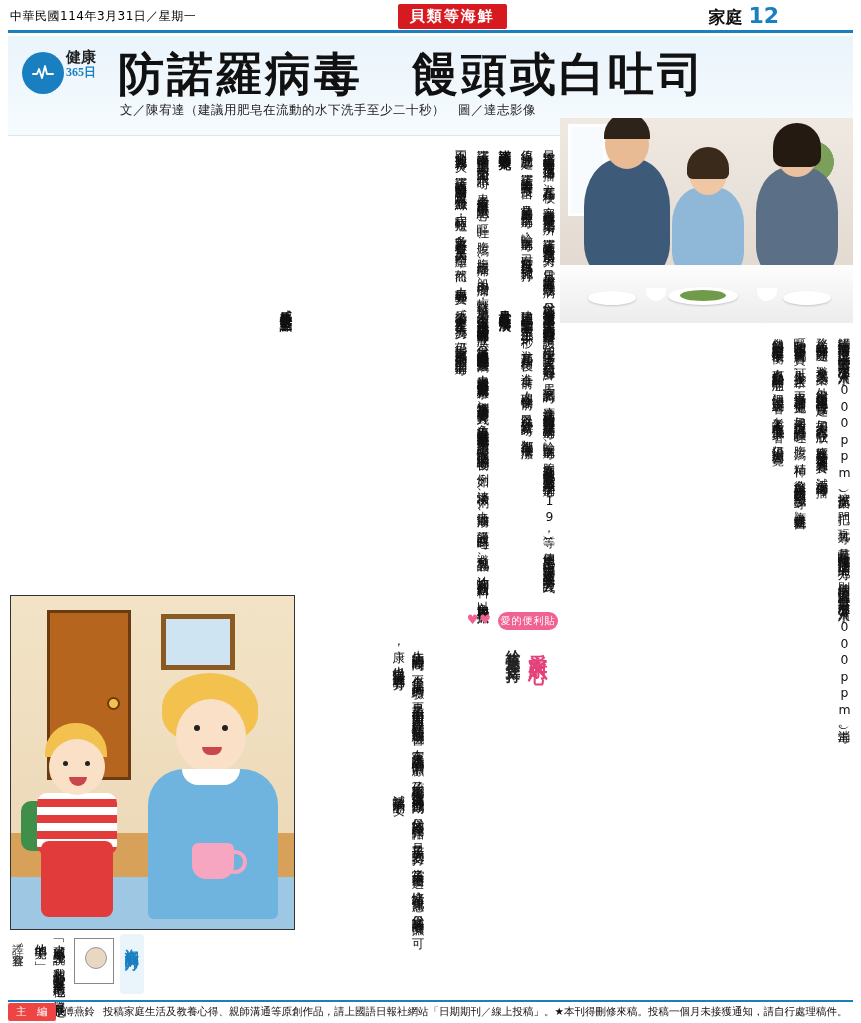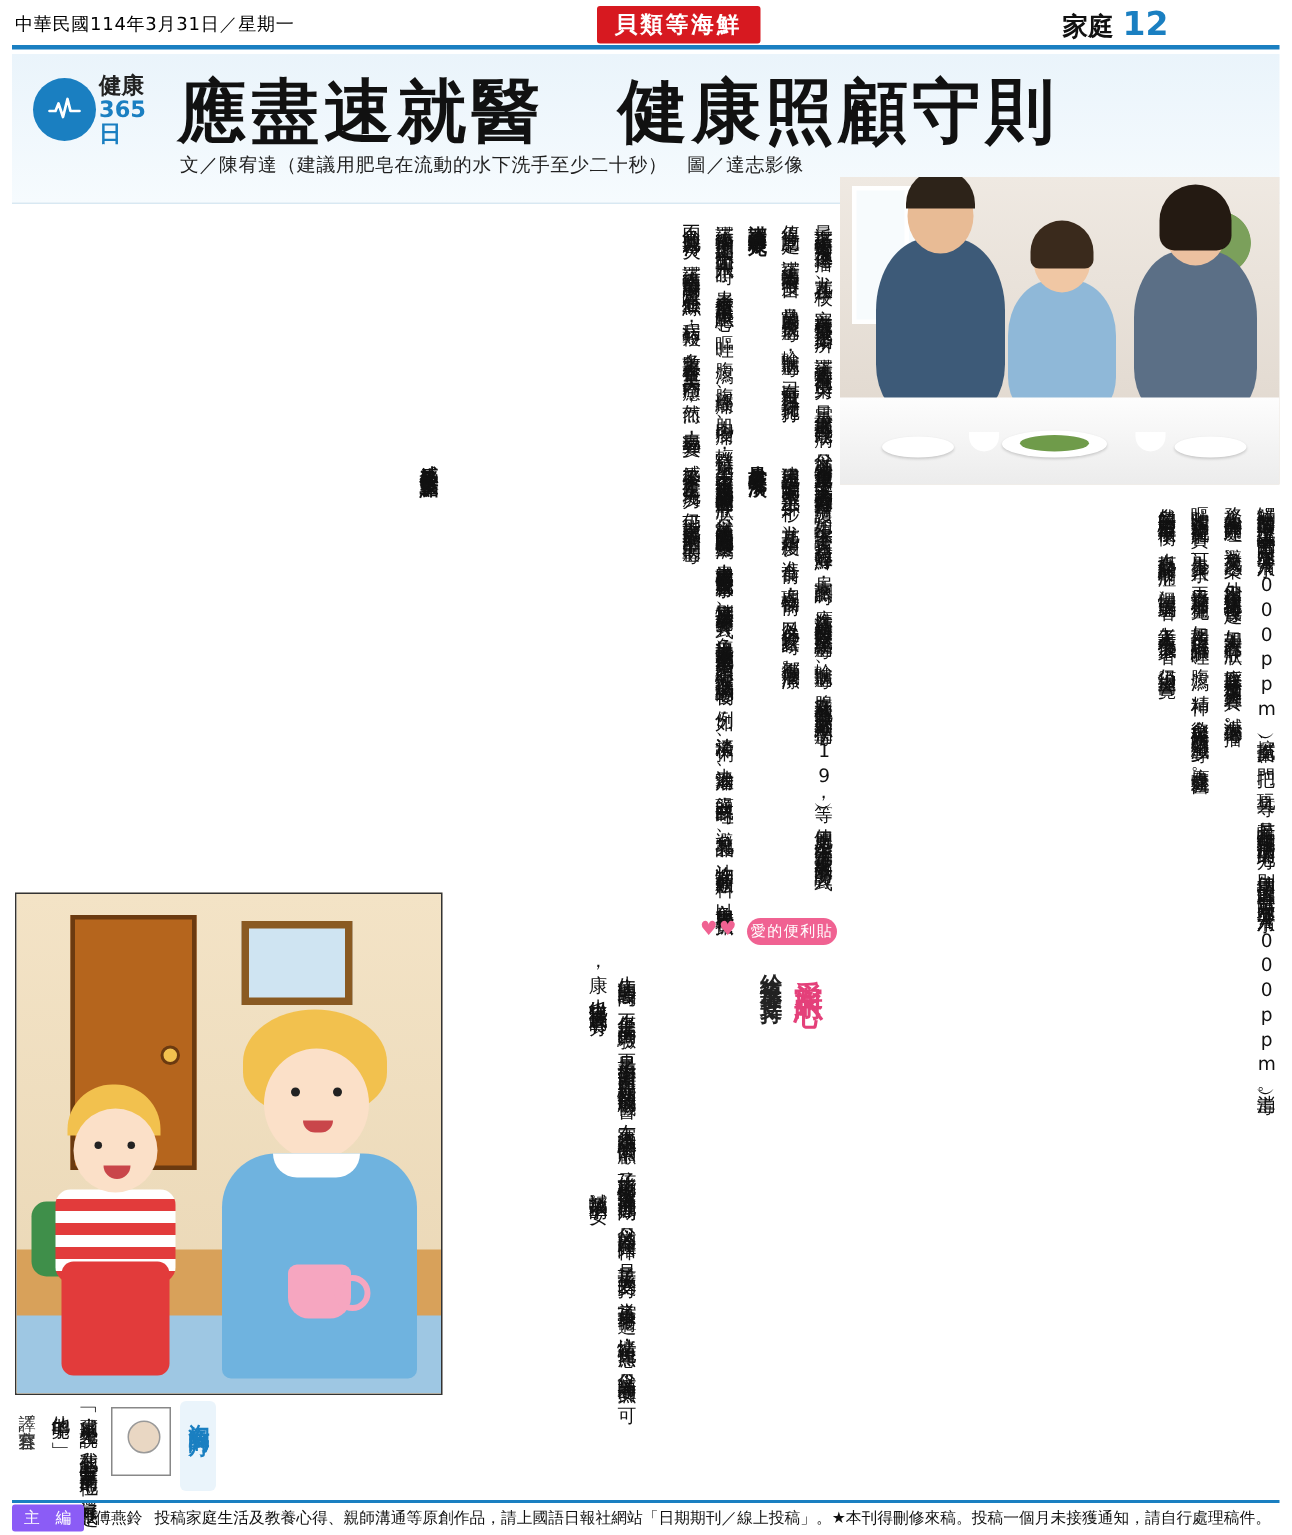--- a/index.html
+++ b/index.html
@@ -50,21 +50,21 @@
   .badge-circle {
     position:absolute; left:0; top:2px; width:42px; height:42px;
     border-radius:50%; background:#1a7fc1;
     display:flex; align-items:center; justify-content:center;
     color:#fff; font-size:20px;
   }
   .badge-text {
     position:absolute; left:44px; top:0px; width:44px;
     font-size:15px; font-weight:bold; color:#222; line-height:1.05;
   }
-  .badge-text .b2 { color:#1a7fc1; font-size:15px; }
+  .badge-text .b2 { color:#1a7fc1; font-size:12px;font-family:Liberation Serif, serif; }
 
   .headline {
     position:absolute; left:110px; top:8px;
     font-family:"DejaVu Serif","Liberation Serif",serif;
     font-size:46px; font-weight:bold; letter-spacing:3px;
     color:#111; white-space:nowrap;
   }
   .byline {
     position:absolute; left:112px; top:66px;
     font-size:12.5px; color:#222; letter-spacing:0.5px;
@@ -243,21 +243,21 @@
   }
 
   
   .footer-rule{position:absolute;left:8px;top:1000px;width:845px;height:2px;background:#1a7fc1;}
   .footer {
     position:absolute; left:8px; top:1003px; width:845px; height:18px;
     display:flex; align-items:center; gap:8px;
     font-size:10.5px; color:#111;
   }
   .footer .editor {
-    background:#8b5cf6; color:#fff; padding:2px 8px; border-radius:2px; font-size:10.5px;
+    background:#ef4444; color:#fff; padding:2px 8px; border-radius:2px; font-size:10.5px;
   }
 </style>
 </head>
 <body>
 
 <div class="page">
 
   <div class="masthead">
     <div class="date">中華民國114年3月31日／星期一</div>
     <div class="logo">貝類等海鮮</div>
@@ -273,21 +273,21 @@
       <div class="badge-circle">
         <svg width="24" height="24" viewBox="0 0 24 24" aria-hidden="true">
           <path d="M2 13h4l2-5 3 9 3-12 2 8h6" fill="none" stroke="#ffffff" stroke-width="1.8" stroke-linecap="round" stroke-linejoin="round"></path>
         </svg>
       </div>
       <div class="badge-text">
         <div class="b1">健康</div>
         <div class="b2">365日</div>
       </div>
     </div>
-    <div class="headline">應盡速就醫　健康照顧守則</div>
+    <div class="headline">防諾羅病毒　饅頭或白吐司</div>
     <div class="byline">文／陳宥達（建議用肥皂在流動的水下洗手至少二十秒）　圖／達志影像</div>
   </div>
 
   <div class="photo">
     <div class="wall"></div>
     <div class="window"></div>
     <div class="plant"></div>
     <div class="person p-dad">
         <div class="head"></div>
         <div class="hair"></div>

